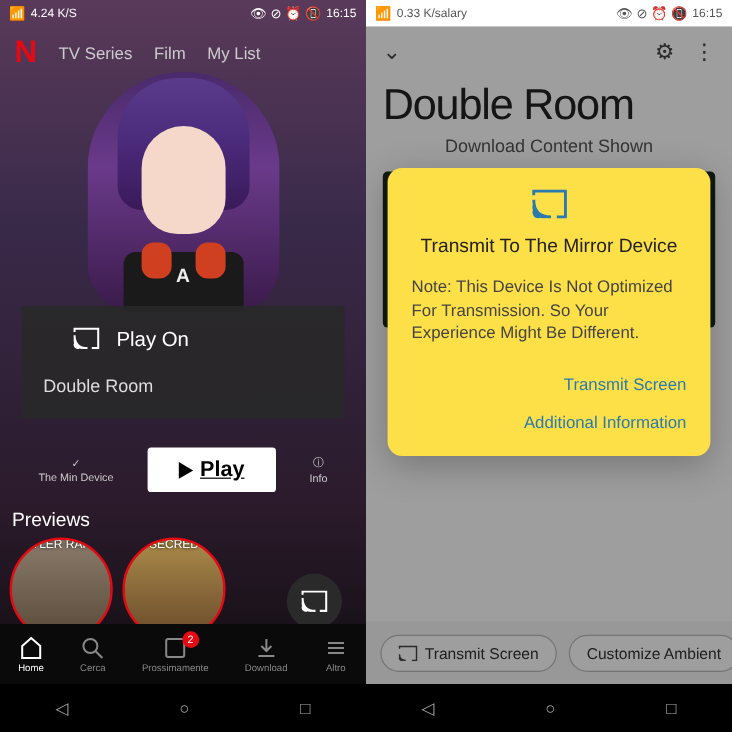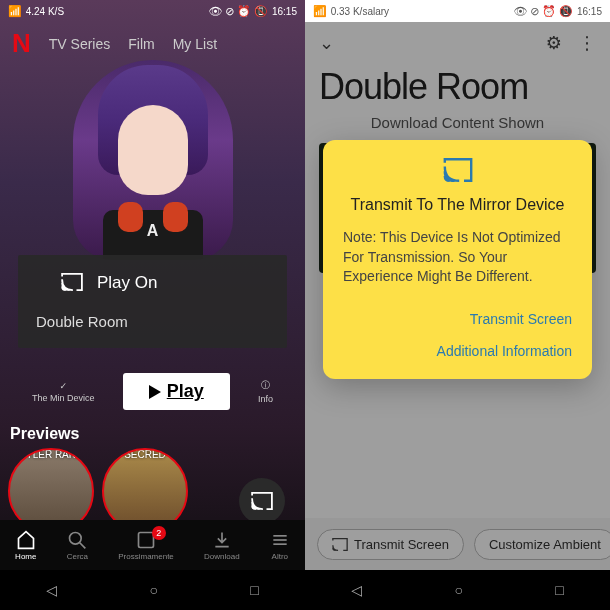--- a/index.html
+++ b/index.html
@@ -31,21 +31,21 @@
     .cast-row { display: flex; align-items: flex-start; gap: 14px; margin-bottom: 18px; padding-left: 25px; }
     .cast-icon svg { width: 22px; height: 18px; fill: #fff; stroke: #fff; }
     .play-on { font-size: 17px; color: #fff; }
     .device-name { font-size: 15px; color: #ddd; }
     
     .actions { position: absolute; top: 373px; left: 0; right: 0; display: flex; justify-content: space-around; align-items: center; padding: 0 18px; }
     .act { display: flex; flex-direction: column; align-items: center; gap: 2px; font-size: 9px; color: #ccc; }
     .play-btn { background: #fff; color: #000; border: none; padding: 8px 26px; font-size: 18px; font-weight: 600; border-radius: 3px; display: flex; align-items: center; gap: 6px; text-decoration: underline; }
     .play-btn .tri { border-left: 12px solid #000; border-top: 7px solid transparent; border-bottom: 7px solid transparent; }
     
-    .previews-label { position: absolute; top: 425px; left: 10px; font-size: 16px; font-weight: 700; }
+    .previews-label { position: absolute; top: 425px; left: 10px; font-size: 16px; font-weight: 400; }
     .previews { position: absolute; top: 448px; left: 8px; right: 0; display: flex; gap: 8px; }
     .pv { width: 86px; height: 86px; border-radius: 50%; border: 2px solid #e50914; position: relative; overflow: hidden; display: flex; align-items: flex-start; justify-content: center; font-size: 10px; font-weight: 400; color: #fff; text-shadow: 0 0 3px #000; }
     .pv1 { background: linear-gradient(180deg, #8a7a6a 0%, #5a4a3a 100%); }
     .pv2 { background: linear-gradient(180deg, #6a5a9a 0%, #3a2a5a 100%); }
     .pv3 { background: linear-gradient(180deg, #aa8a4a 0%, #6a4a2a 100%); }
     .pv span { padding-bottom: 8px; text-align: center; line-height: 1; }
     .fab-cast { position: absolute; top: 478px; right: 20px; width: 46px; height: 46px; border-radius: 50%; background: #2a2a2a; display: flex; align-items: center; justify-content: center; }
     
     .bottom-nav { position: absolute; bottom: 40px; left: 0; right: 0; height: 50px; background: #0a0a0a; display: flex; justify-content: space-around; align-items: center; }
     .bn { display: flex; flex-direction: column; align-items: center; gap: 2px; font-size: 8px; color: #888; position: relative; }

